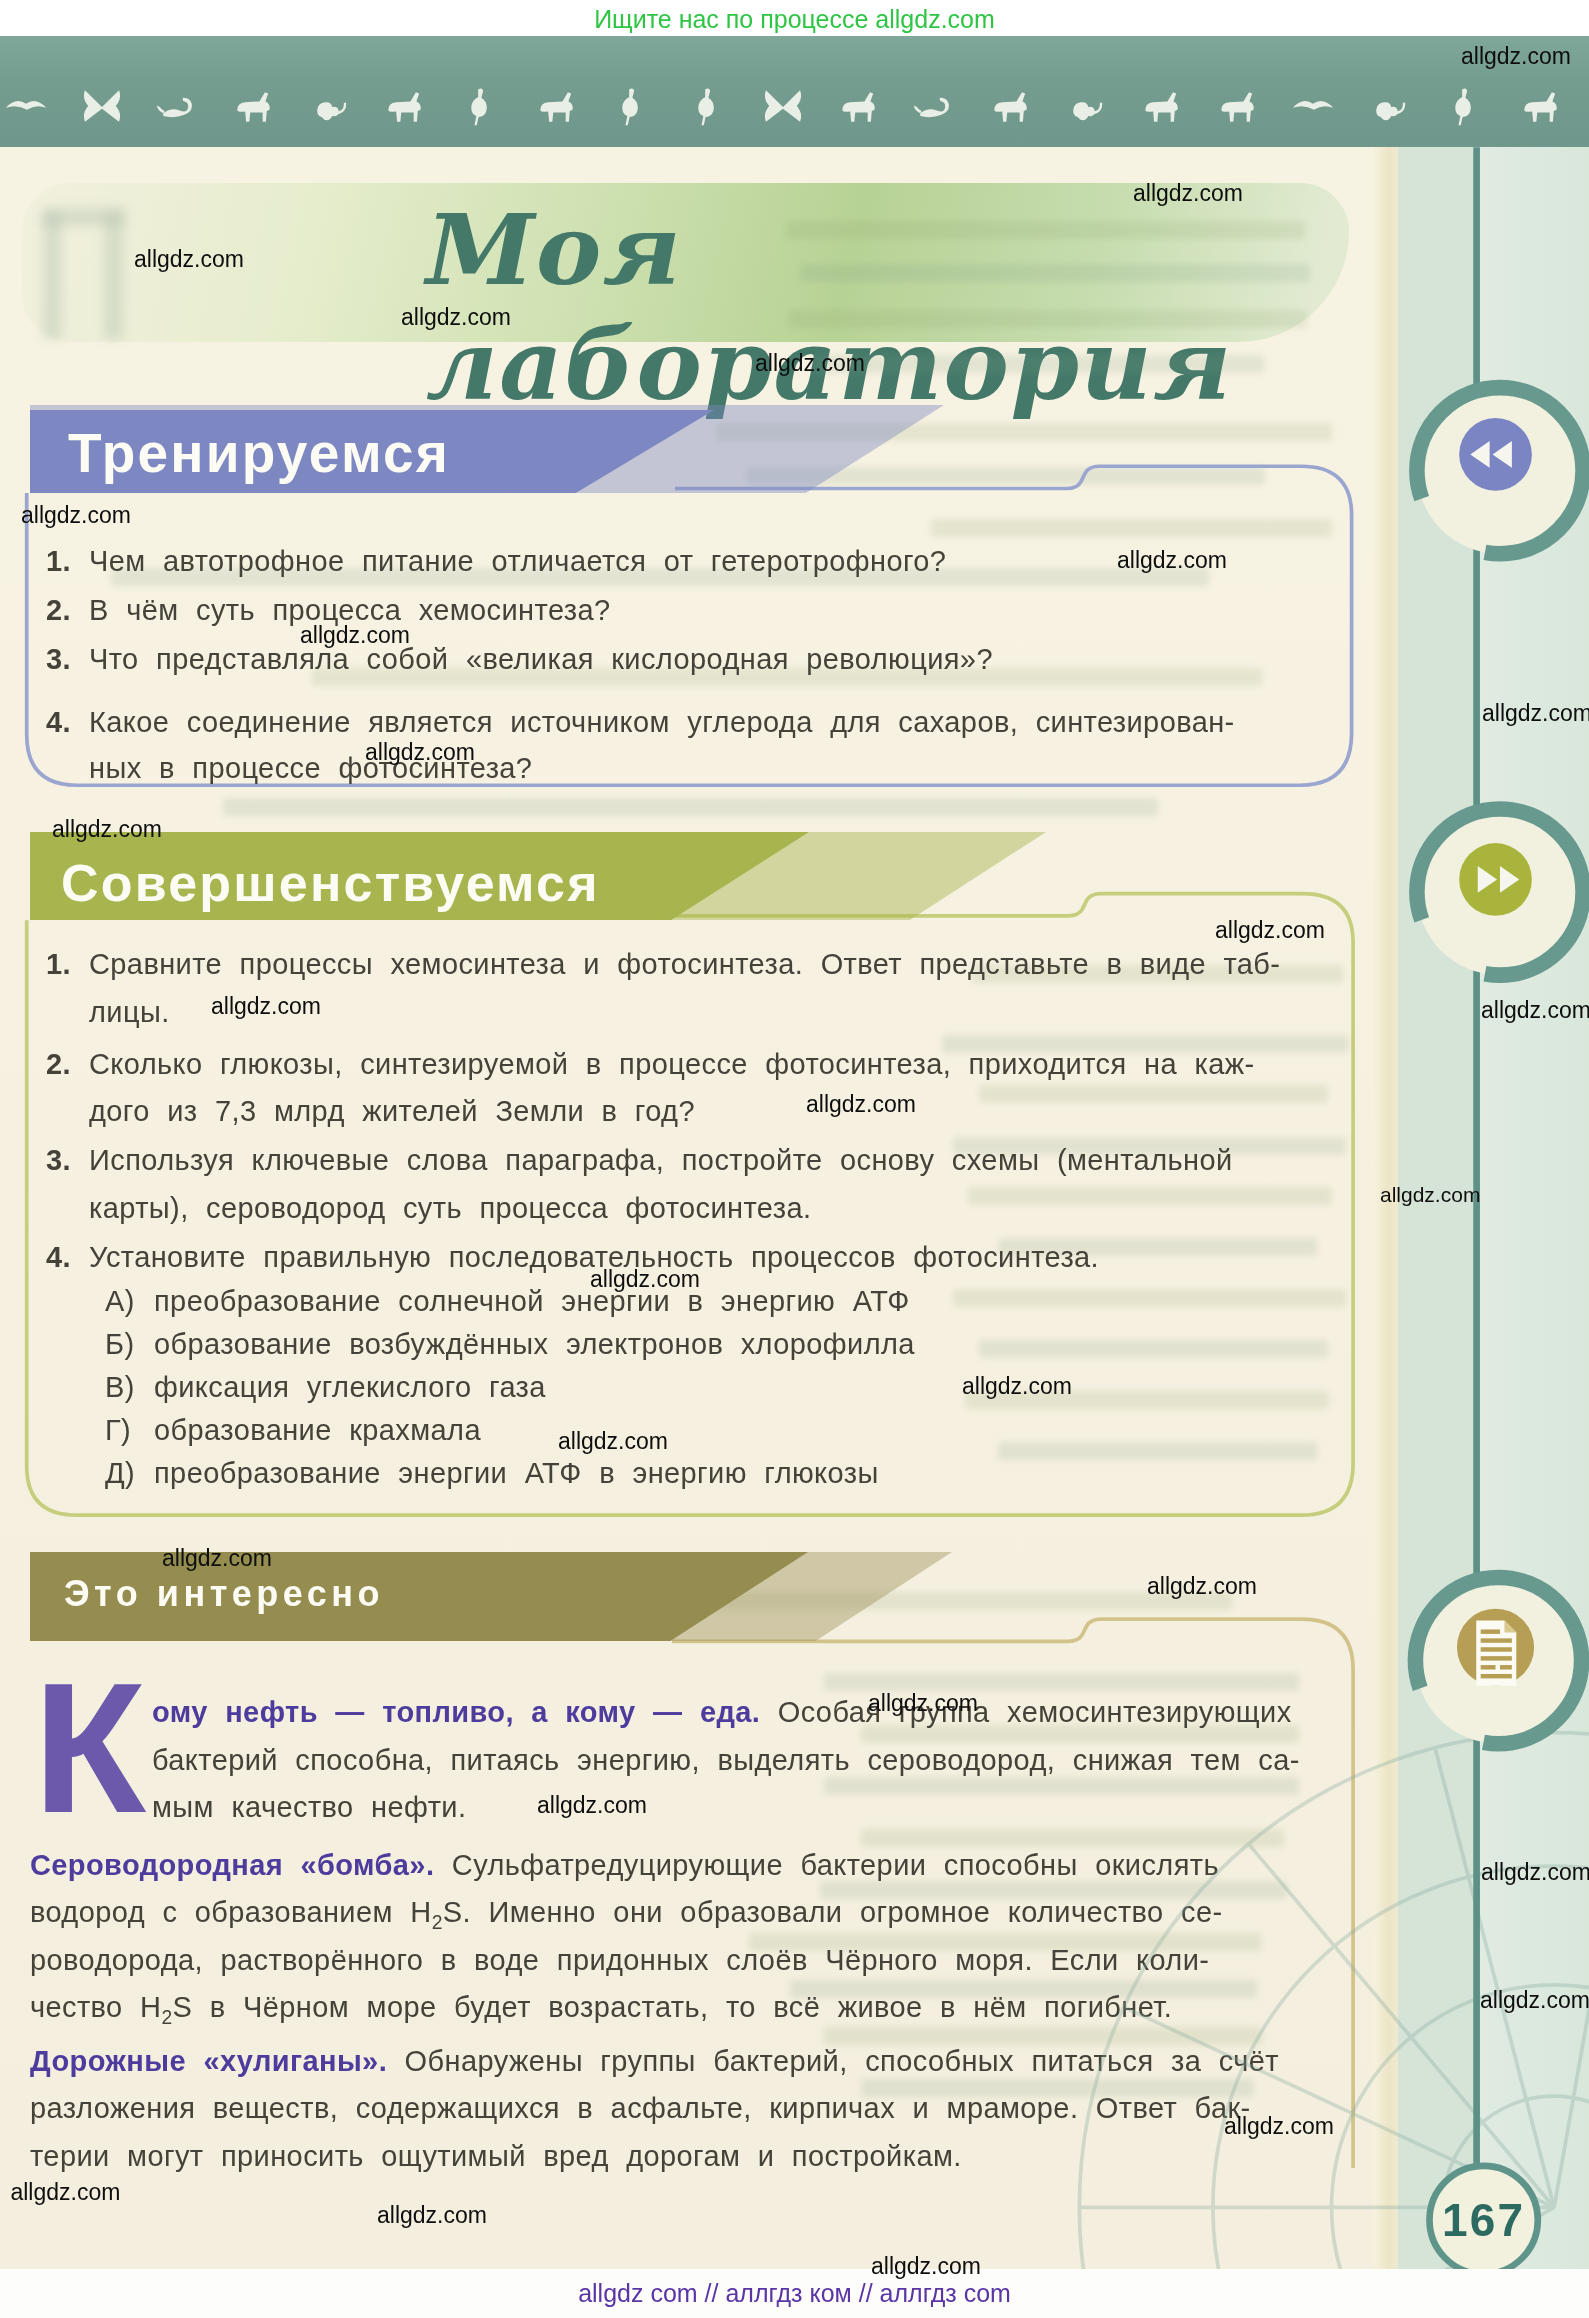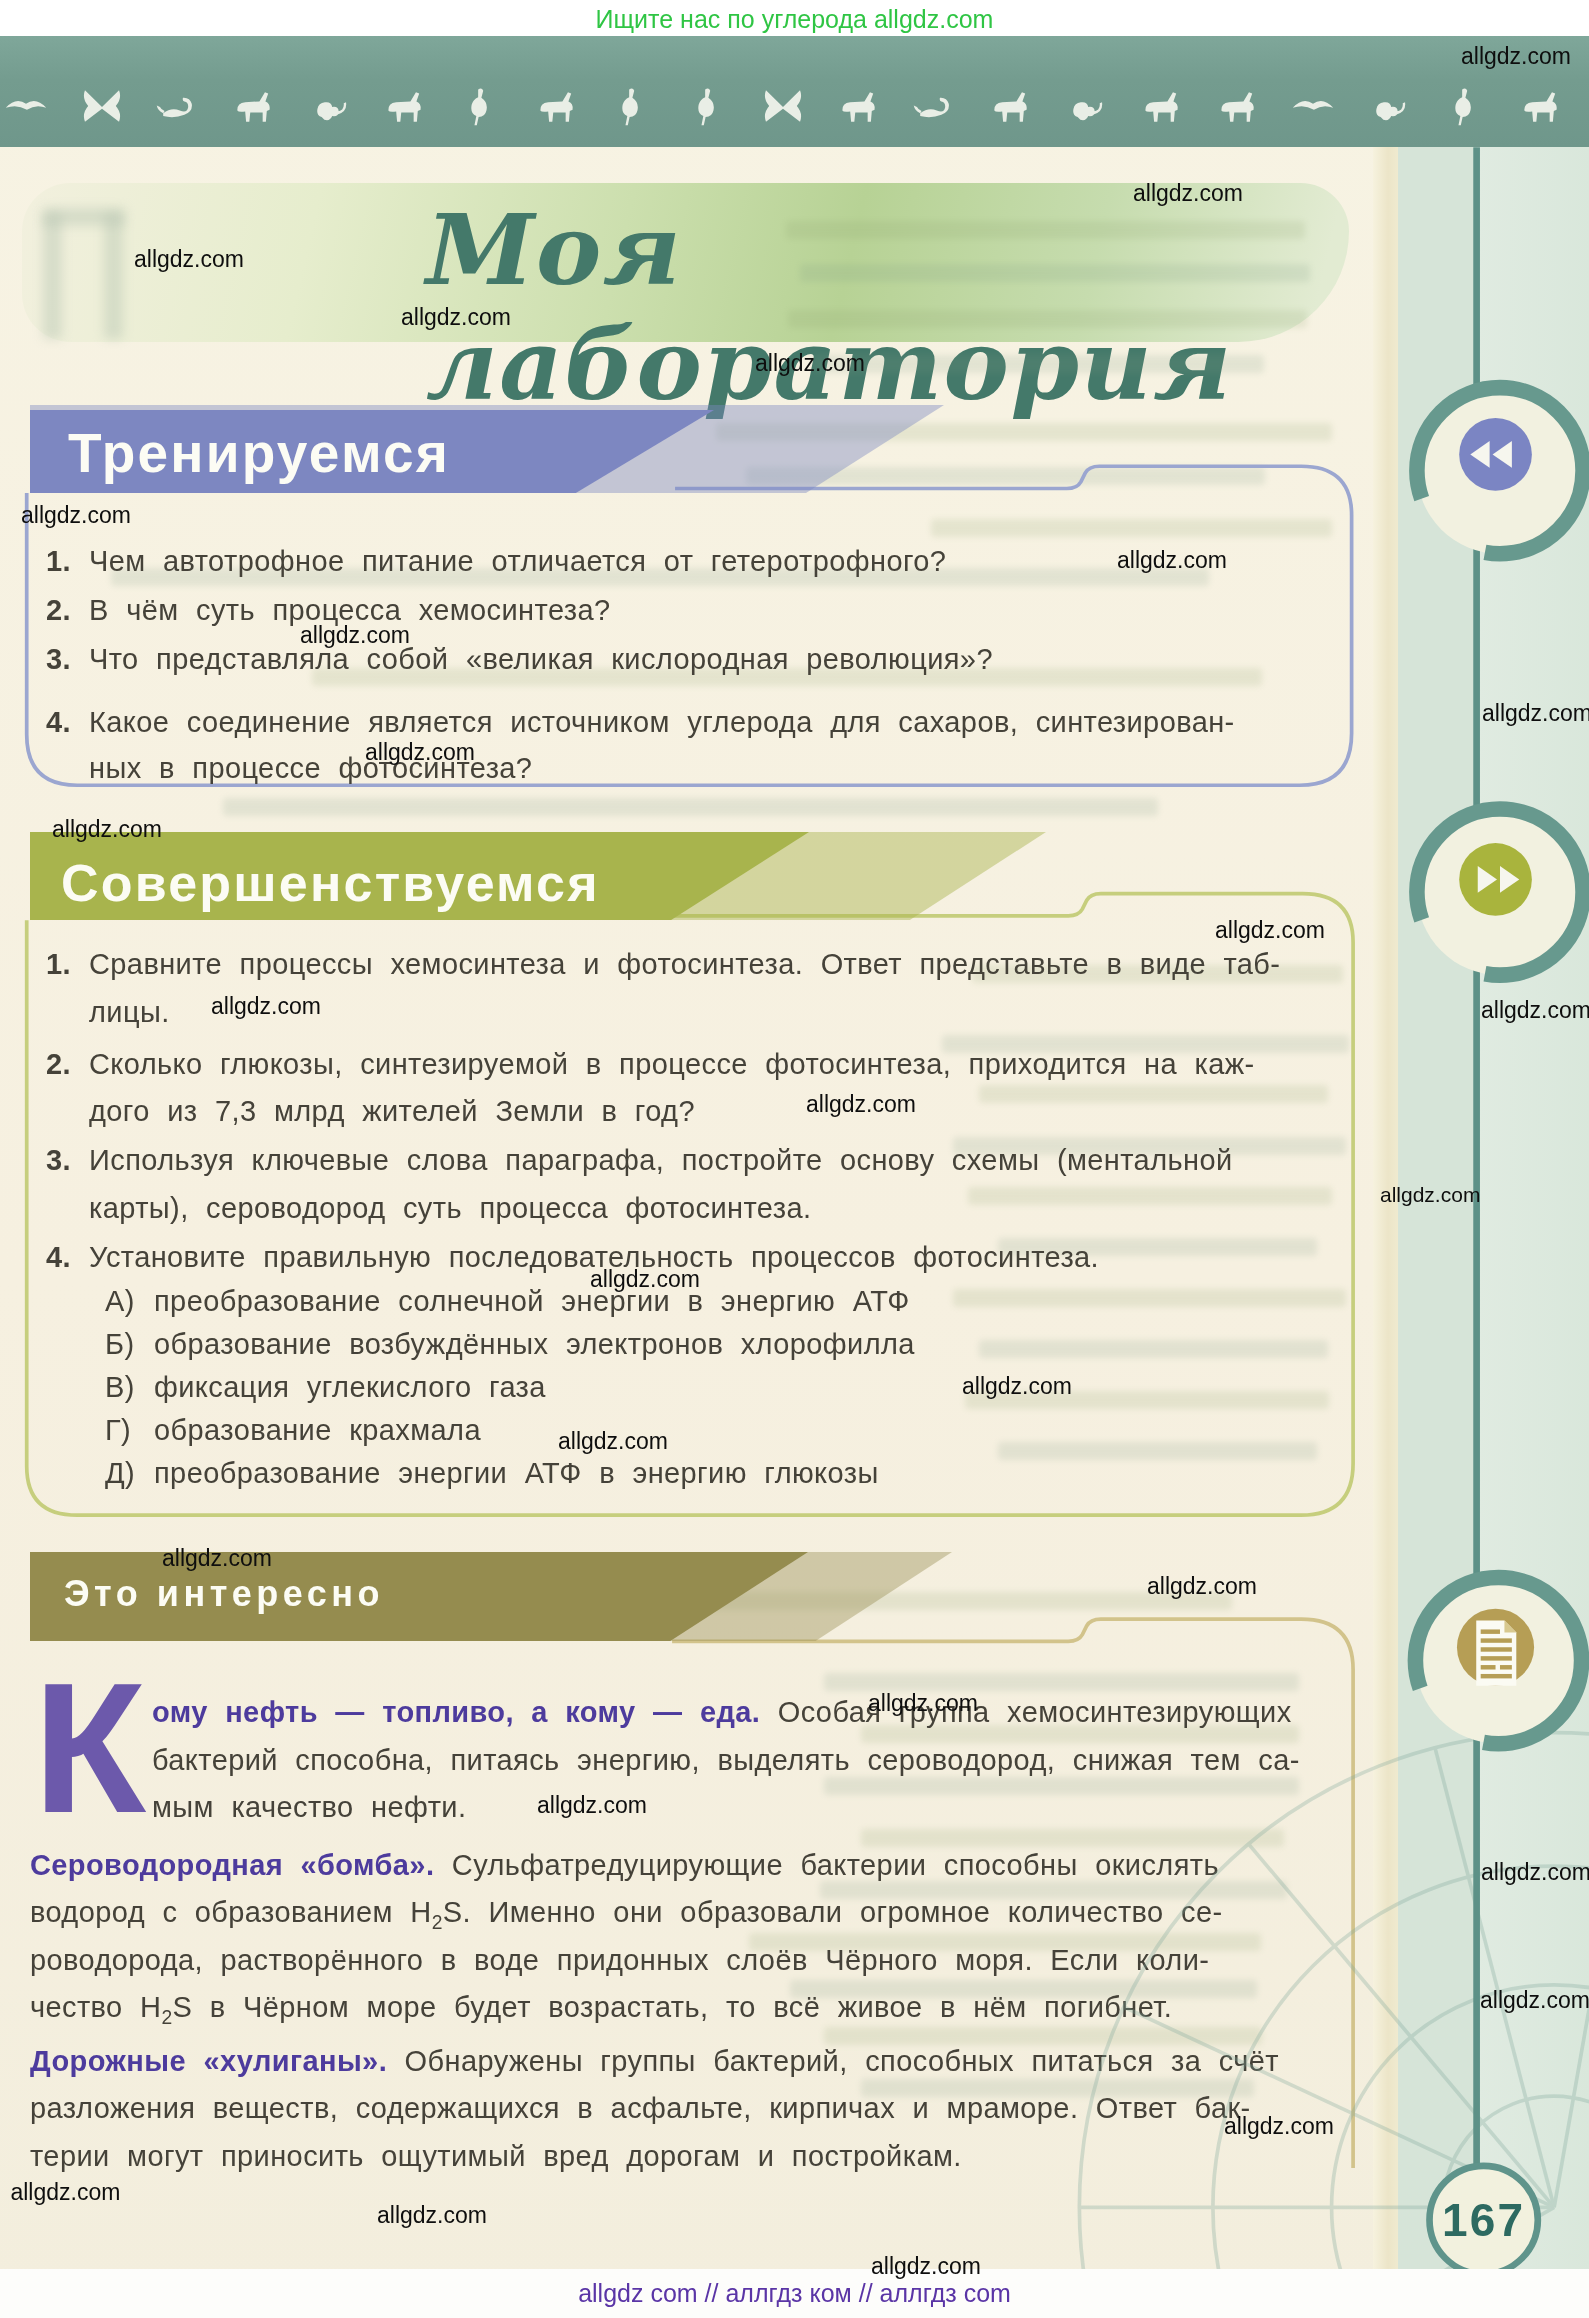--- a/index.html
+++ b/index.html
@@ -61,21 +61,21 @@
   .footer-strip{left:0;top:2269px;width:1589px;height:50px;background:#fdfdfb;z-index:40;}
   .footer-text{left:0;top:10.4px;width:1589px;text-align:center;font-size:25px;color:#5a35a6;}
   svg.layer{position:absolute;left:0;top:0;}
 </style>
 </head>
 <body>
 
 <div class="page">
 
   <div class="abs promo-strip">
-    <div class="abs promo-text">Ищите нас по углерода allgdz.com</div>
+    <div class="abs promo-text">Ищите нас по процессе allgdz.com</div>
   </div>
 
   <div class="abs animal-banner">
       <div id="animals">
         <div class="animal" style="left: 3px;"><svg viewBox="0 0 100 100" width="46" height="46">
             <path d="M6 54 Q28 30 50 45 Q72 30 94 54 Q72 45 52 58 Q30 45 6 54 Z" fill="#f4f6ee"></path>
           </svg></div>
         <div class="animal" style="left: 79px;"><svg viewBox="0 0 100 100" width="46" height="46">
             <path d="M50 52 L13 16 Q6 34 20 50 Q6 66 13 84 L50 56 L87 84 Q94 66 80 50 Q94 34 87 16 Z" fill="#f4f6ee"></path>
           </svg></div>

